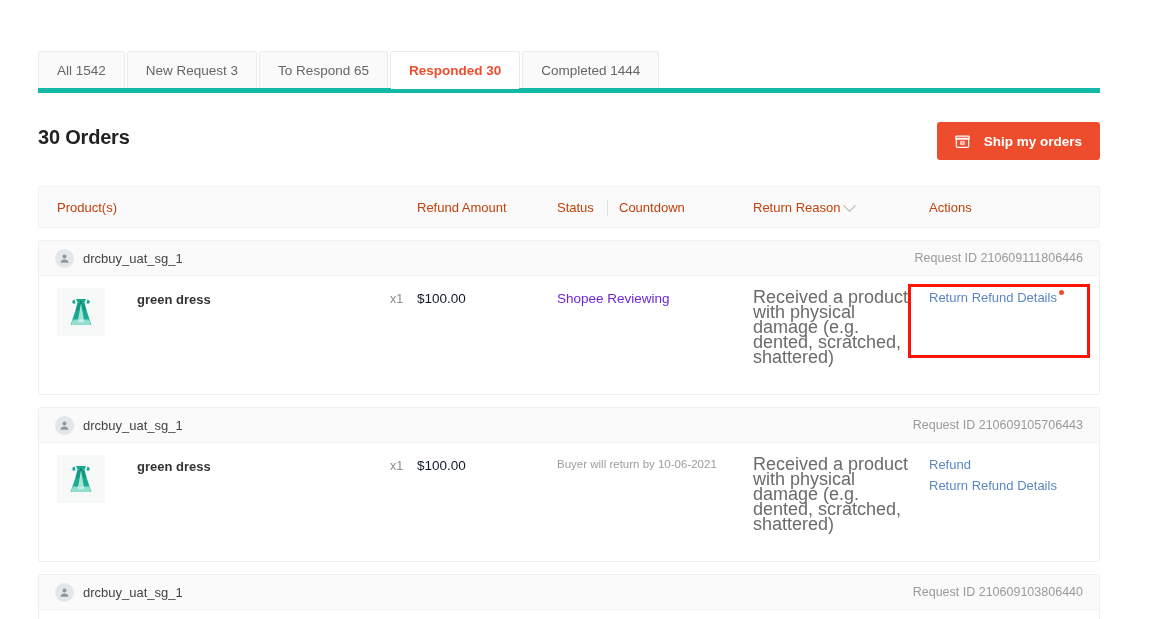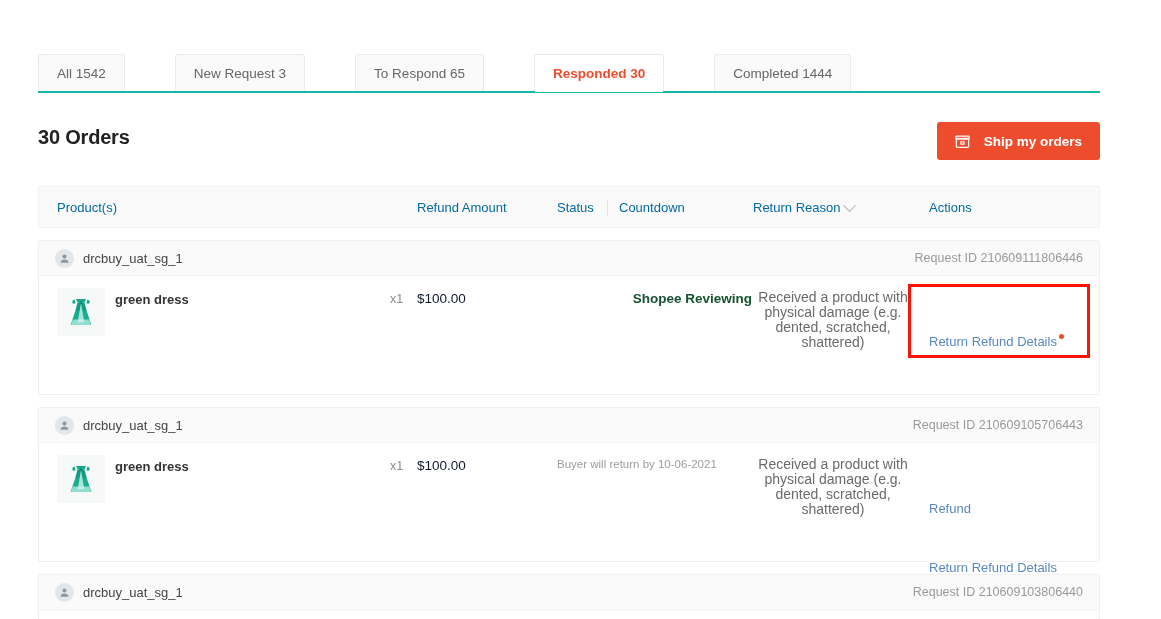--- a/index.html
+++ b/index.html
@@ -26,23 +26,22 @@
 
   
   .tabbar {
     position: absolute;
     left: 38px;
     top: 55px;
     width: 1062px;
     height: 38px;
     display: flex;
     align-items: flex-end;
-    border-bottom: 2px solid #14b8a6;
+    border-bottom: 5px solid #14b8a6;
     box-sizing: border-box;
-    gap: 48px;
   }
   .tab {
     height: 37px;
     display: flex;
     align-items: center;
     justify-content: center;
     padding: 0 18px;
     font-size: 13.5px;
     color: #666666;
     background: #fafafa;
@@ -117,21 +116,21 @@
     width: 1062px;
   }
   .thead {
     height: 42px;
     background: #fafafa;
     border: 1px solid #f2f2f2;
     border-radius: 2px;
     position: relative;
     box-sizing: border-box;
     font-size: 13px;
-    color: #0369a1;
+    color: #c2410c;
     text-align: center;
   }
   .th {
     position: absolute;
     top: 0;
     height: 42px;
     line-height: 42px;
     white-space: nowrap;
   }
   .th-product   { left: 18px; }
@@ -200,21 +199,21 @@
     min-height: 92px;
     padding: 12px 0 14px 0;
   }
 
   .c-product {
     position: absolute;
     left: 18px;
     top: 12px;
     display: flex;
     align-items: flex-start;
-    gap: 10px;
+    gap: 32px;
   }
   .thumb {
     width: 48px; height: 48px;
     background: #f7f8f8;
     flex: none;
     display: block;
   }
   .p-name {
     font-size: 13px;
     font-weight: bold;
@@ -237,54 +236,51 @@
     color: #0f172a;
   }
   .c-status {
     position: absolute;
     left: 518px;
     top: 15px;
     width: 195px;
   }
   .st-main {
     font-size: 13.5px;
-    font-weight: bold;
-    color: #14532d;
-    text-align: right;
+    font-weight: normal;
+    color: #6d28d9;
   }
   .st-sub {
     font-size: 11.5px;
     color: #9c9c9c;
   }
   .c-reason {
     position: absolute;
     left: 714px;
     top: 14px;
     width: 160px;
-    font-size: 14px;
+    font-size: 18px;
     line-height: 15px;
     color: #6b6b6b;
-    text-align: center;
   }
   .c-actions {
     position: absolute;
     left: 890px;
     top: 14px;
     width: 160px;
   }
   .link {
     display: block;
     font-size: 13px;
     color: #5a87c4;
     text-decoration: none;
     cursor: pointer;
     margin-bottom: 6px;
     position: relative;
     width: fit-content;
-    margin-top: 44px;
   }
   .dot {
     position: absolute;
     right: -7px;
     top: 0px;
     width: 5px; height: 5px;
     border-radius: 50%;
     background: #ee4d2d;
     display: block;
   }

